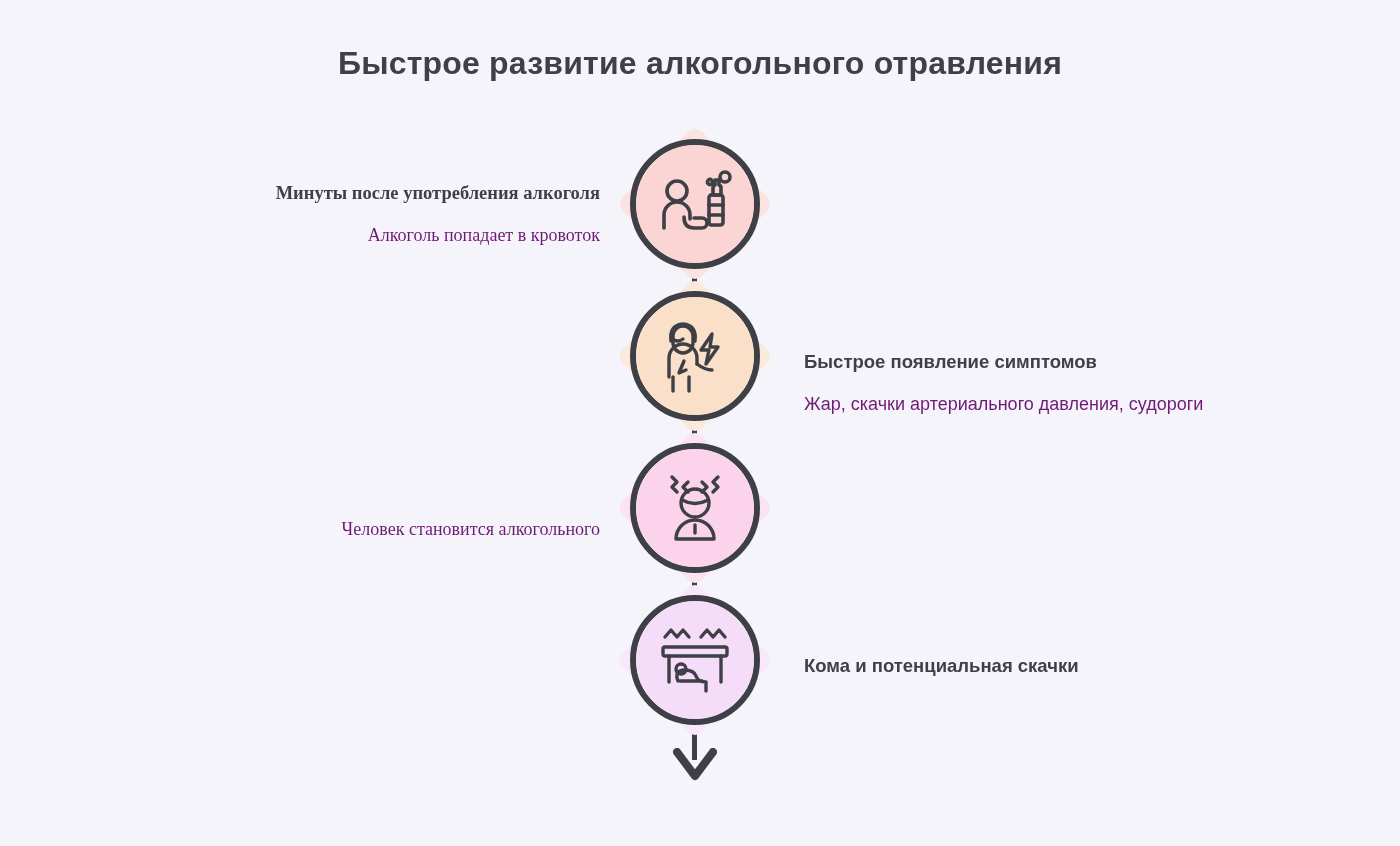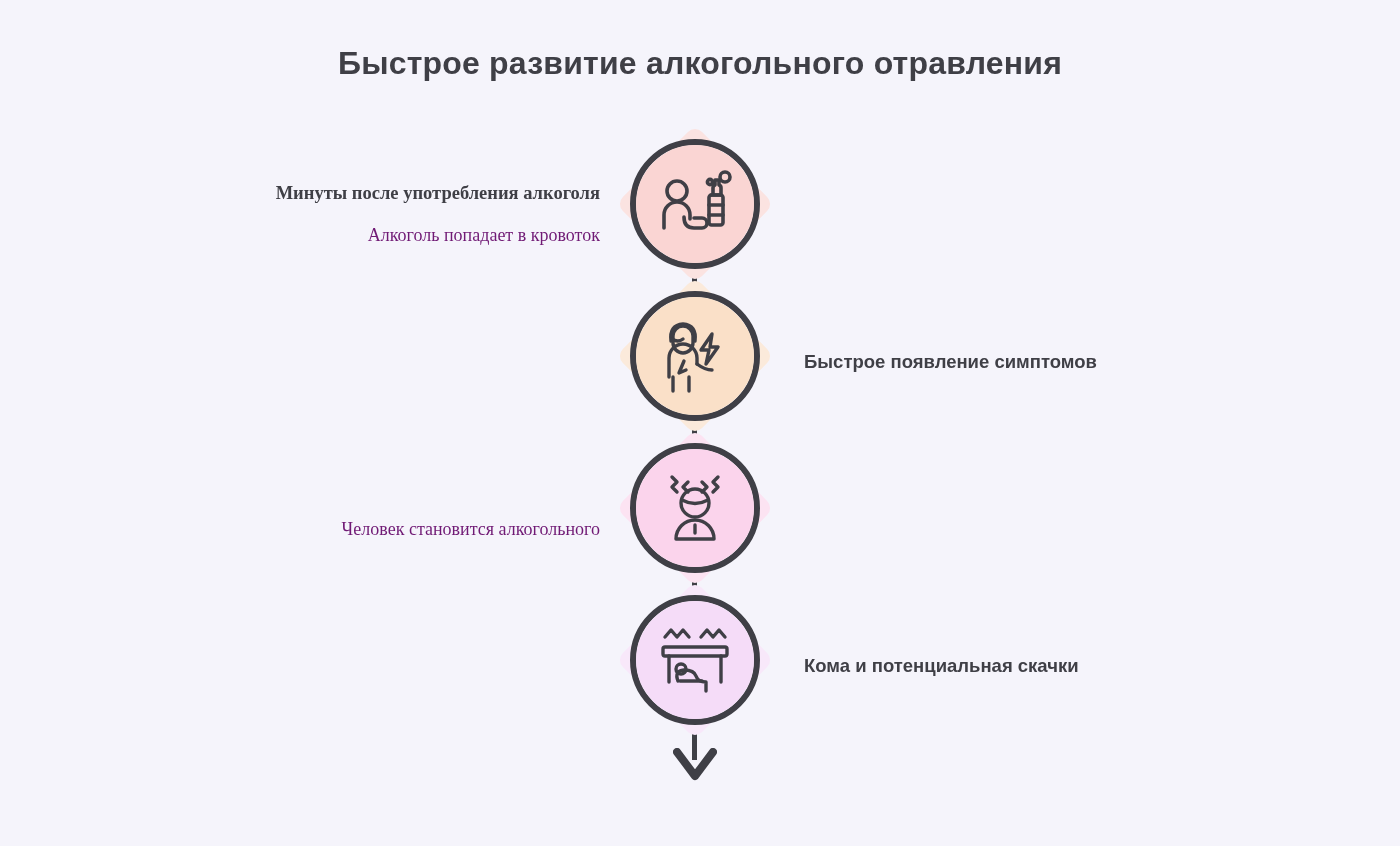--- a/index.html
+++ b/index.html
@@ -190,20 +190,21 @@
           <path d="M28 44 l-5 12 l7 -3"></path>
           <path d="M41 47 q8 6 15 6"></path>
           <path d="M56 17 l-11 16 h8 l-3 14 l12 -17 h-8 z"></path>
         </g>
       </svg>
     </div>
   </div>
 
   <div class="txt right txt-2">
     <div class="head">Быстрое появление симптомов</div>
+    <div class="desc">Жар, скачки артериального давления, судороги</div>
   </div>
 
   <div class="node node-3">
     <div class="node-diamond" id="d3" style="background: rgb(252, 227, 242);"></div>
     <div class="node-circle">
       <div class="fill" id="c3" style="background: rgb(251, 212, 236);"></div>
     </div>
     <div class="node-icon">
       <svg viewBox="0 0 78 78" width="78" height="78" xmlns="http://www.w3.org/2000/svg">
         <g fill="none" stroke="#3f3f46" stroke-width="3.4" stroke-linecap="round" stroke-linejoin="round">

